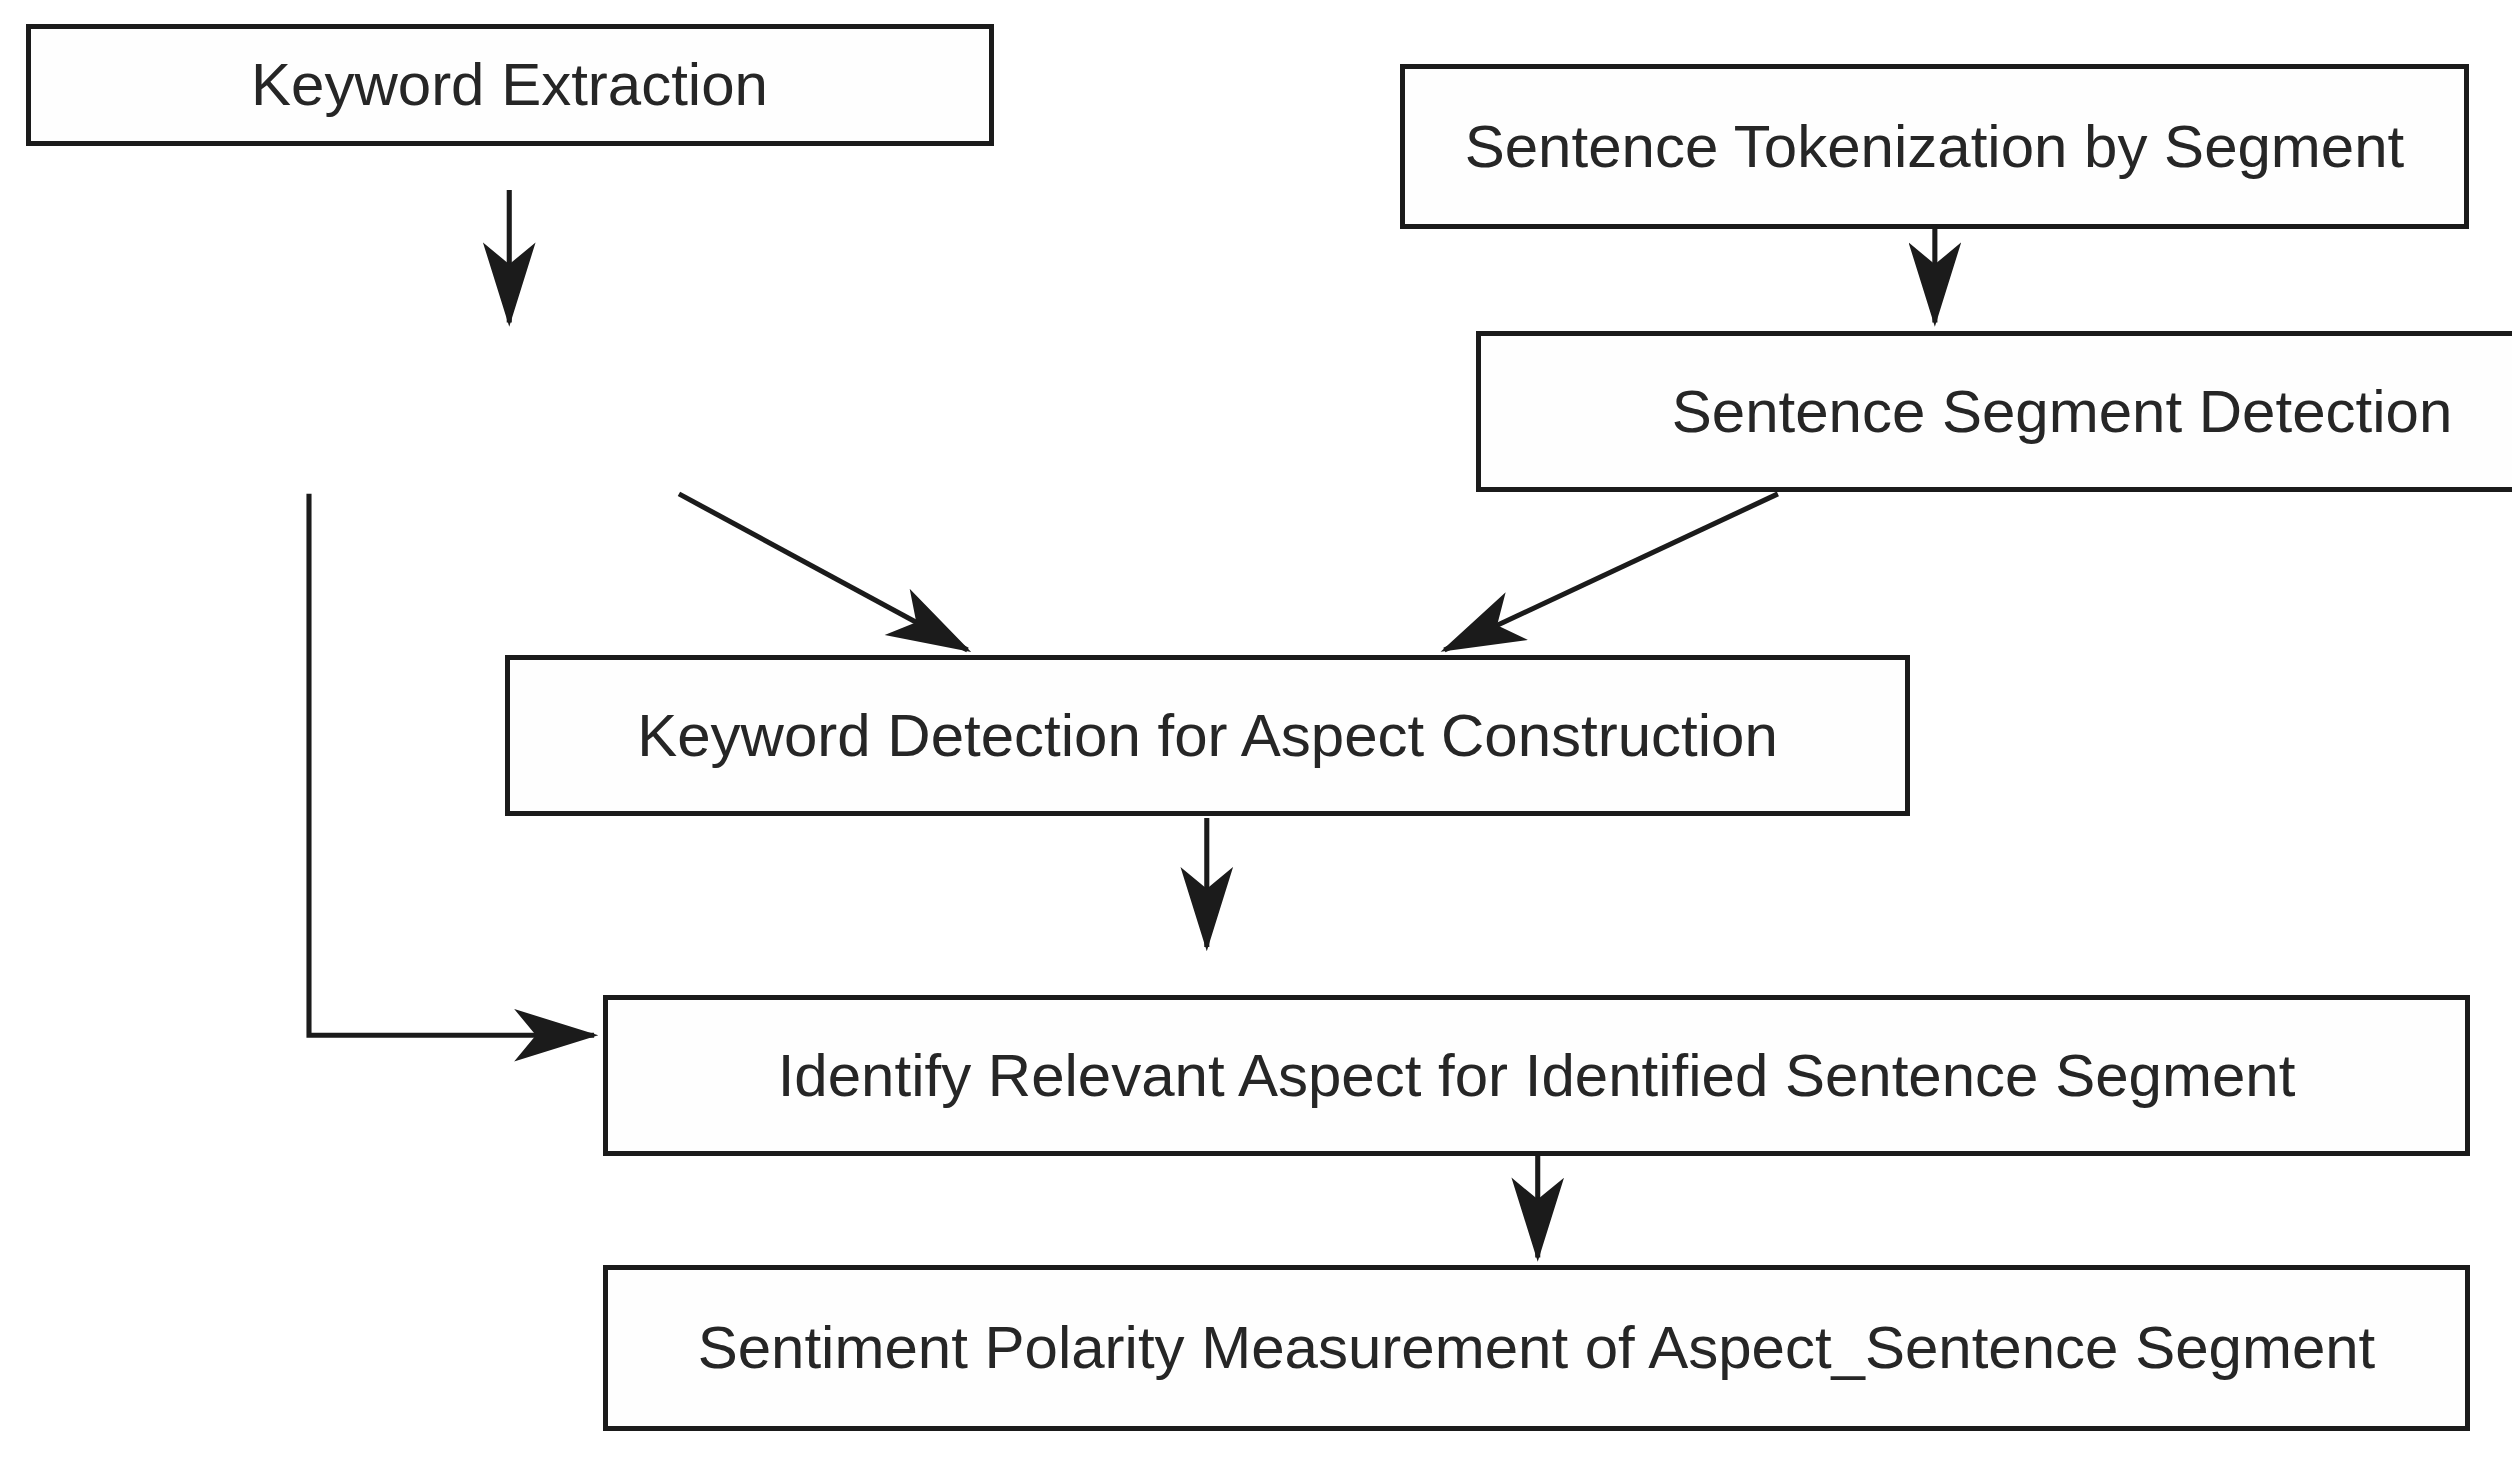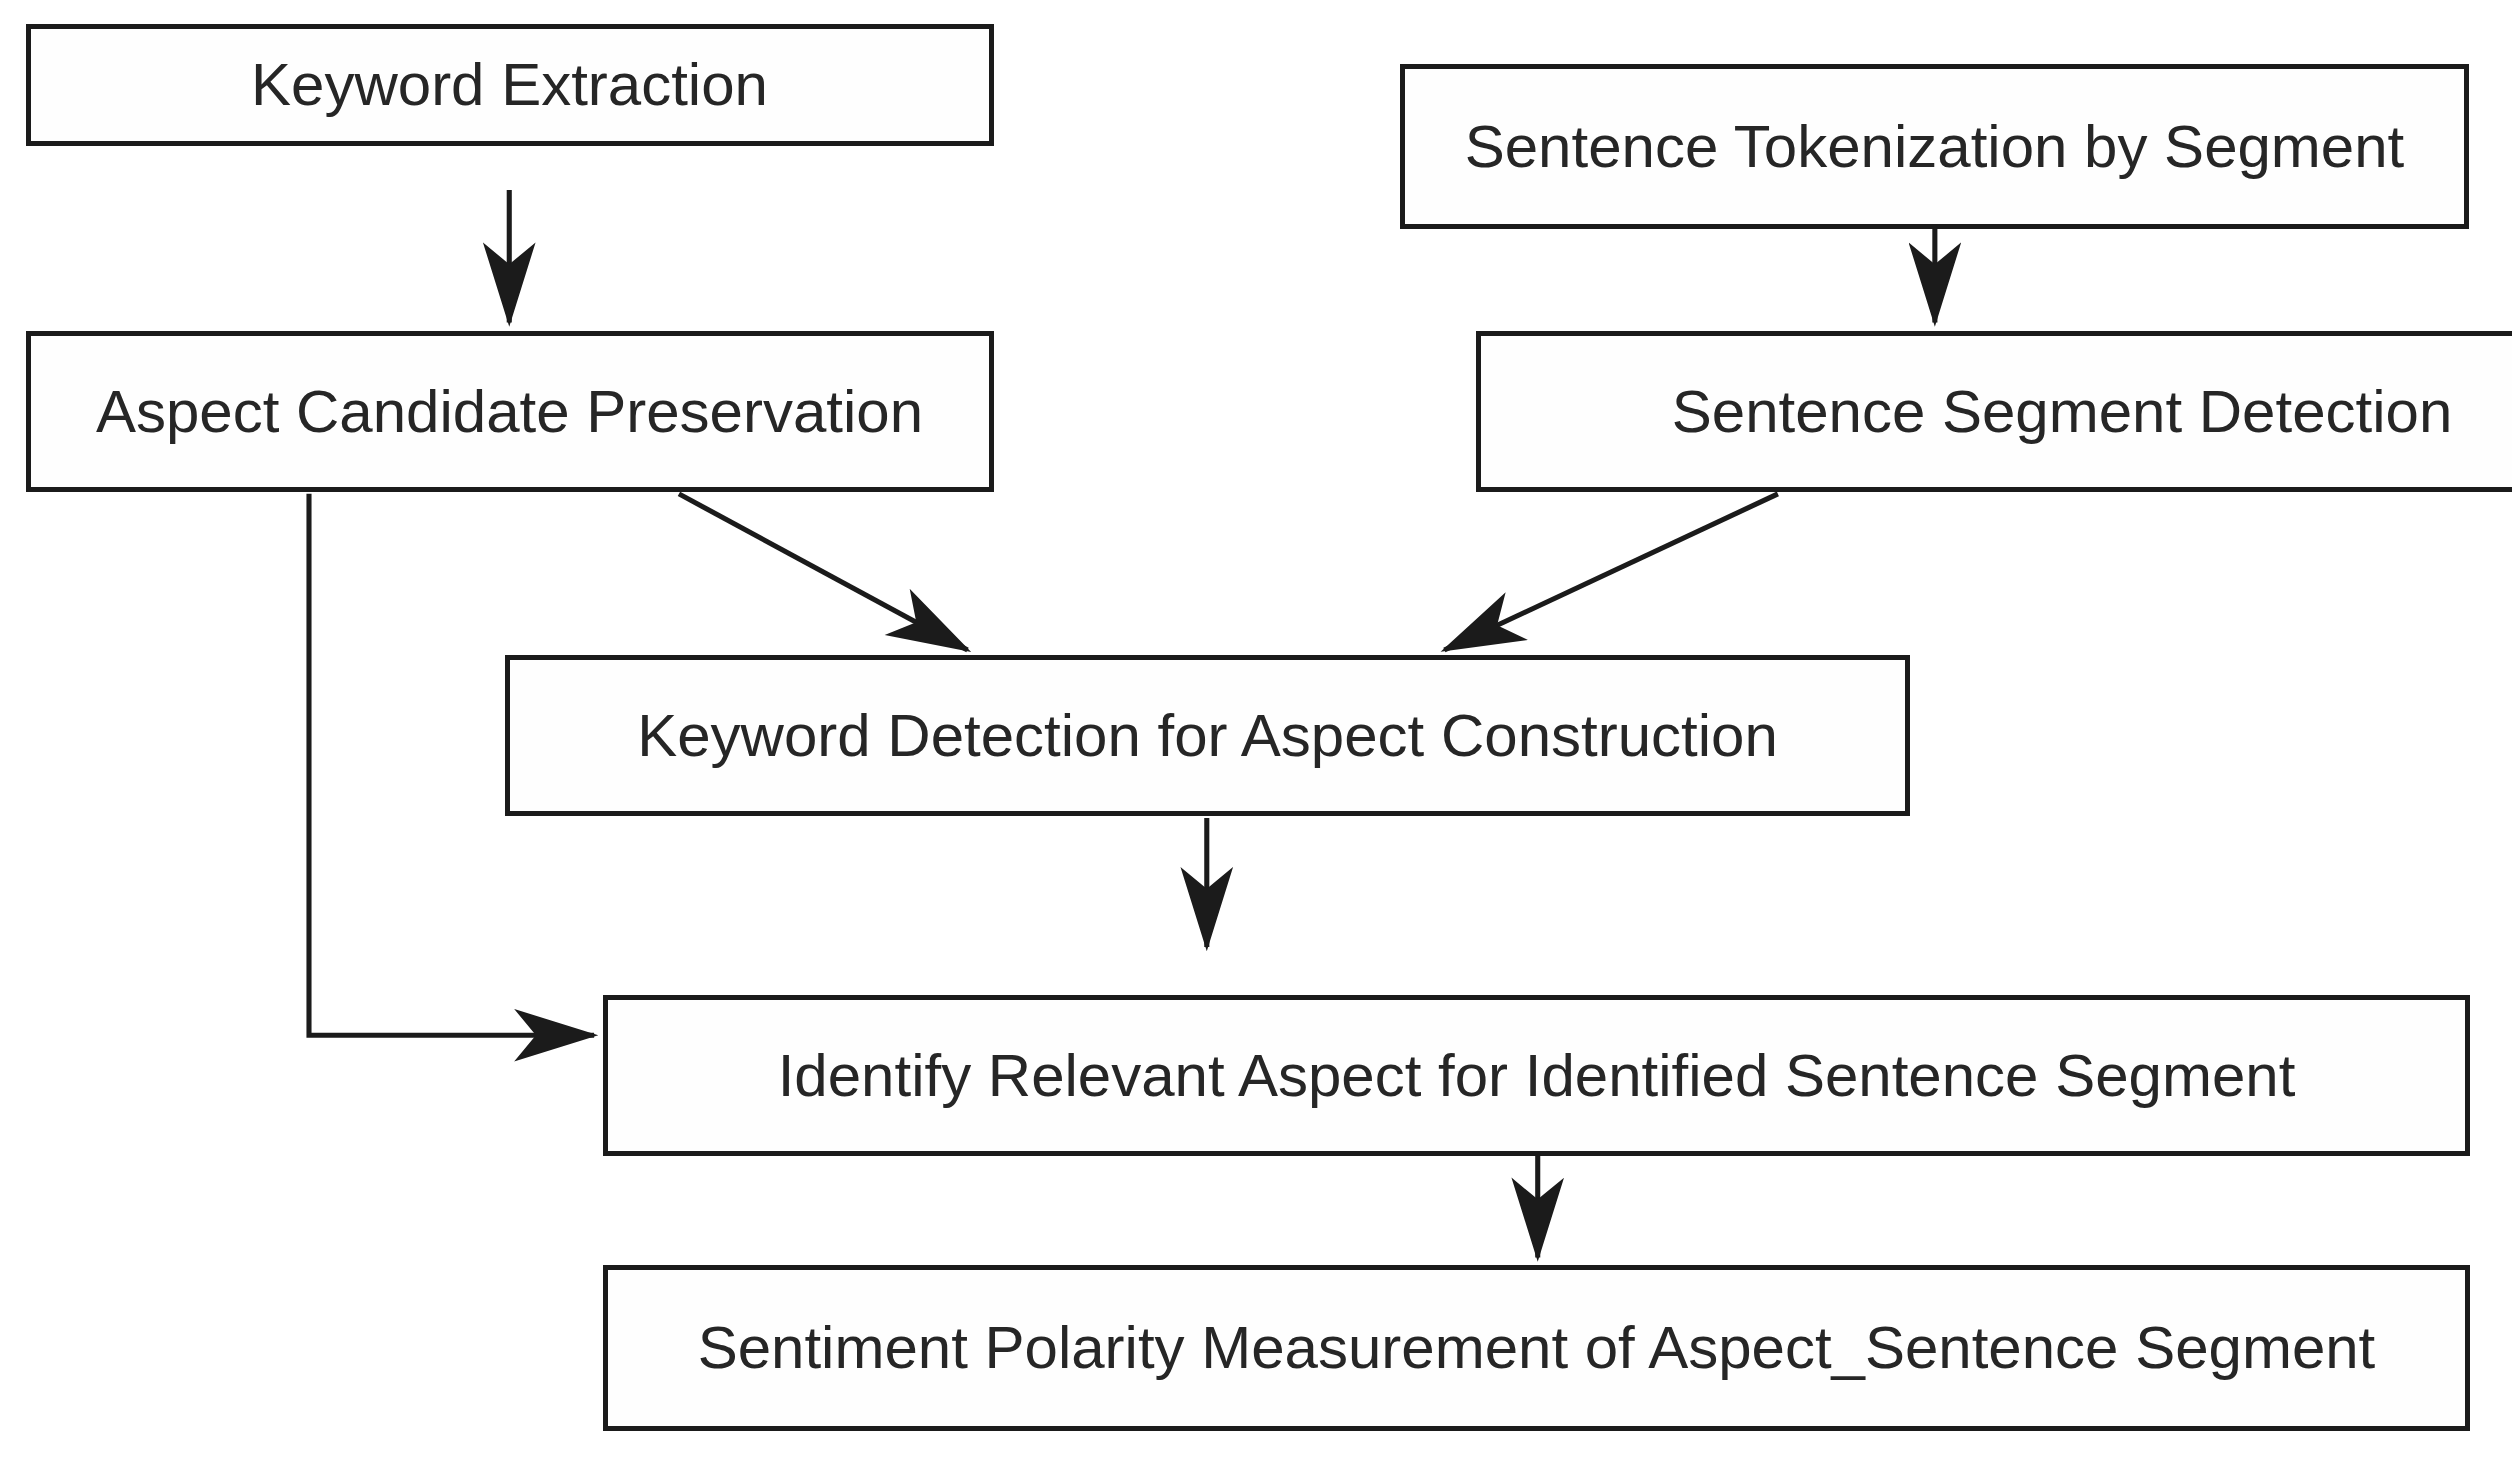--- a/index.html
+++ b/index.html
@@ -73,23 +73,20 @@
   </svg>
 
   <div class="node" id="node-keyword-extraction">
     <span>Keyword Extraction</span>
   </div>
 
   <div class="node" id="node-sentence-tokenization">
     <span>Sentence Tokenization by Segment</span>
   </div>
 
-  <div class="node" id="node-aspect-candidate-preservation">
-    <span>Aspect Candidate Preservation</span>
-  </div>
 
   <div class="node" id="node-sentence-segment-detection">
     <span>Sentence Segment Detection</span>
   </div>
 
   <div class="node" id="node-keyword-clustering">
     <span>Keyword Detection for Aspect Construction</span>
   </div>
 
   <div class="node" id="node-identify-relevant-aspect">

